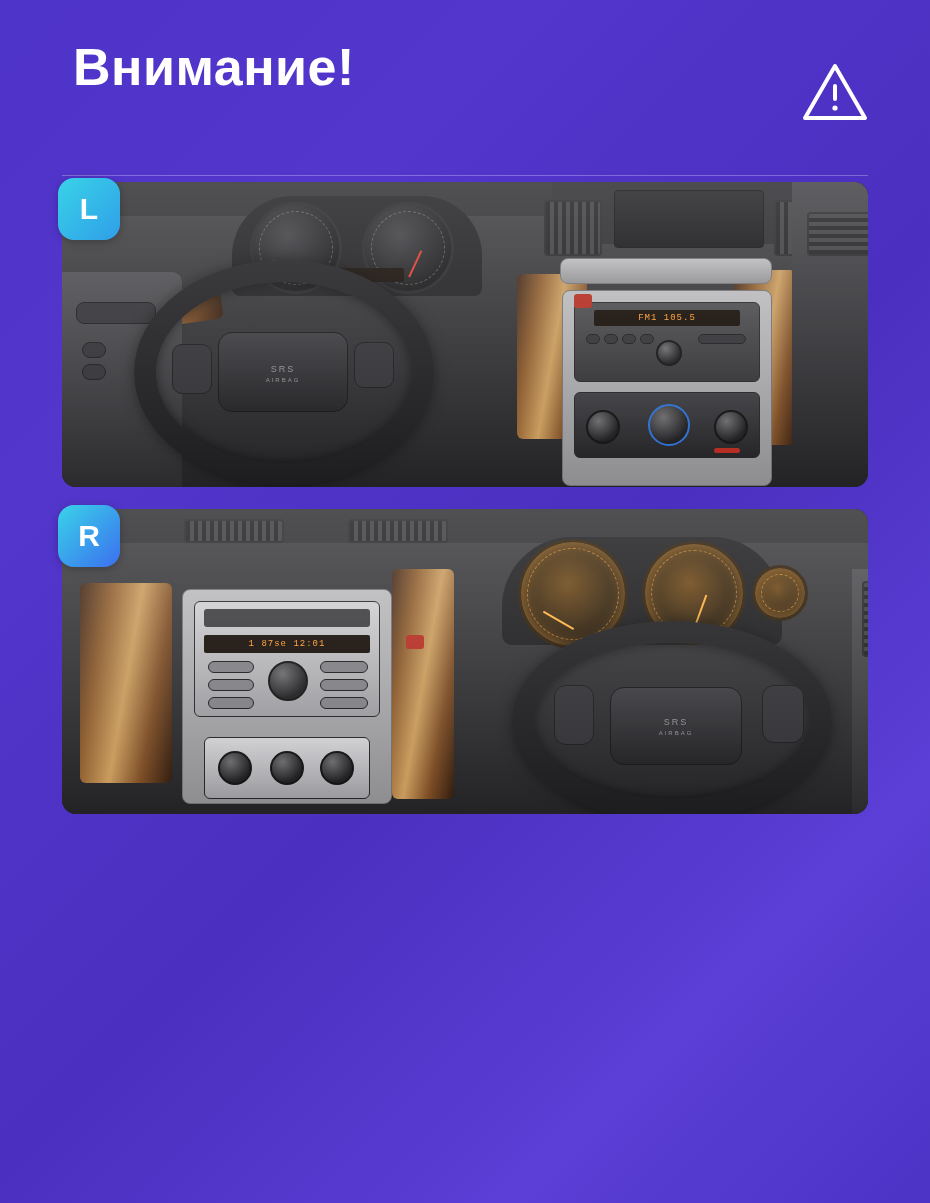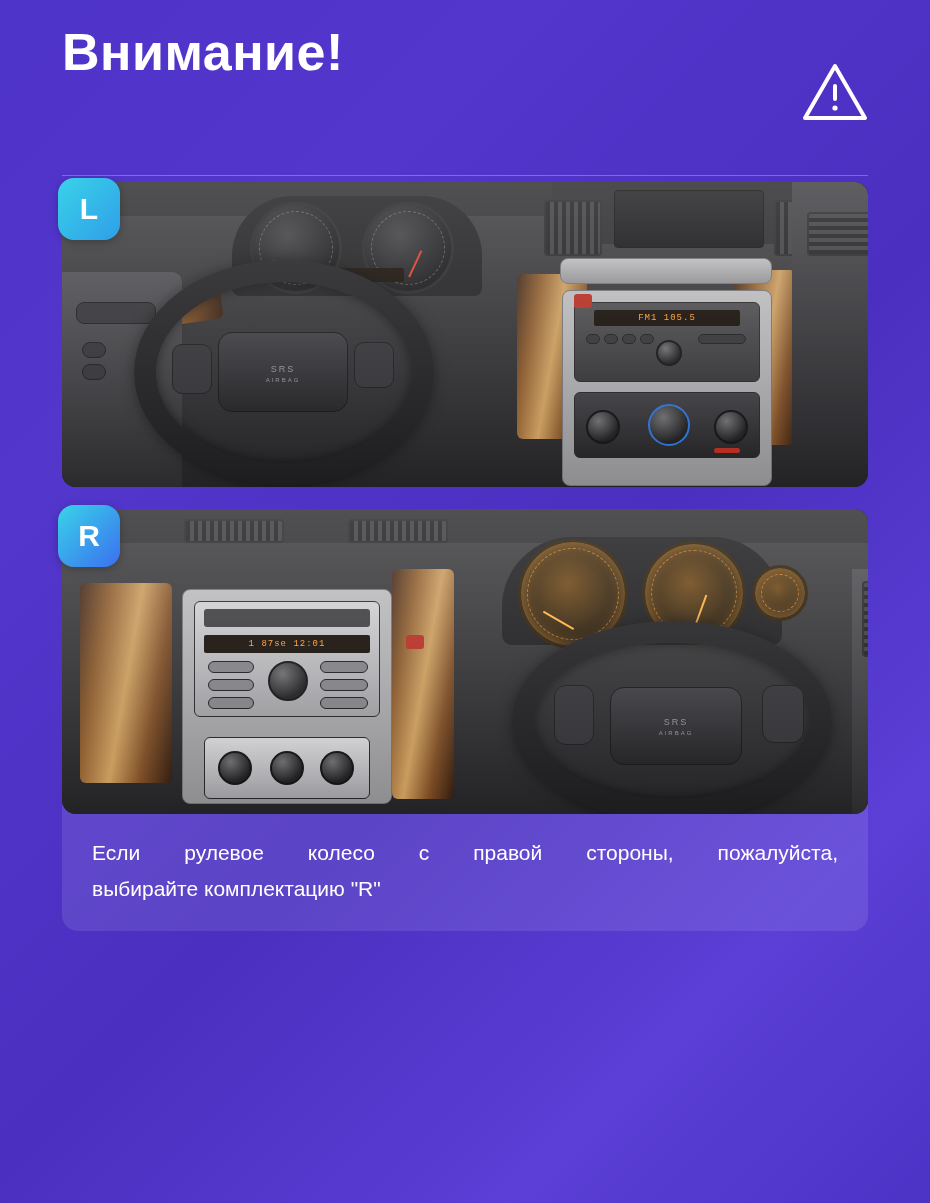--- a/index.html
+++ b/index.html
@@ -15,22 +15,23 @@
   }
   .page {
     position: absolute;
     inset: 0;
     padding: 0 62px;
   }
 
   
   .header {
     position: relative;
-    padding-top: 24px;
+    padding-top: 39px;
     height: 160px;
+    margin-left: 11px;
   }
   .title {
     font-size: 52px;
     font-weight: bold;
     color: #ffffff;
     letter-spacing: 0.5px;
     line-height: 1.1;
   }
   .warn-icon {
     position: absolute;
@@ -334,19 +335,15 @@
         <div class="srs" style="left:548px;top:208px;width:132px;">SRS<br><span style="font-size:6px">AIRBAG</span></div>
         <div class="btnpad" style="left:492px;top:176px;width:40px;height:60px;border-radius:12px;"></div>
         <div class="btnpad" style="left:700px;top:176px;width:42px;height:58px;border-radius:12px;"></div>
 
         <div class="dk" style="left:790px;top:60px;width:140px;height:245px;background:linear-gradient(180deg,#4a4a4e,#2b2b2e);"></div>
         <div class="ventH" style="left:800px;top:72px;width:56px;height:76px;"></div>
 
         <div class="glass" style="left:0;top:0;width:100%;height:100%;"></div>
       </div>
     </div>
-    <div class="caption">
-      <div class="line1">Если рулевое колесо с правой стороны, пожалуйста,</div>
-      <div class="line2">выбирайте комплектацию "R"</div>
-    </div>
   </div>
 
 </div>
 
 </body></html>

